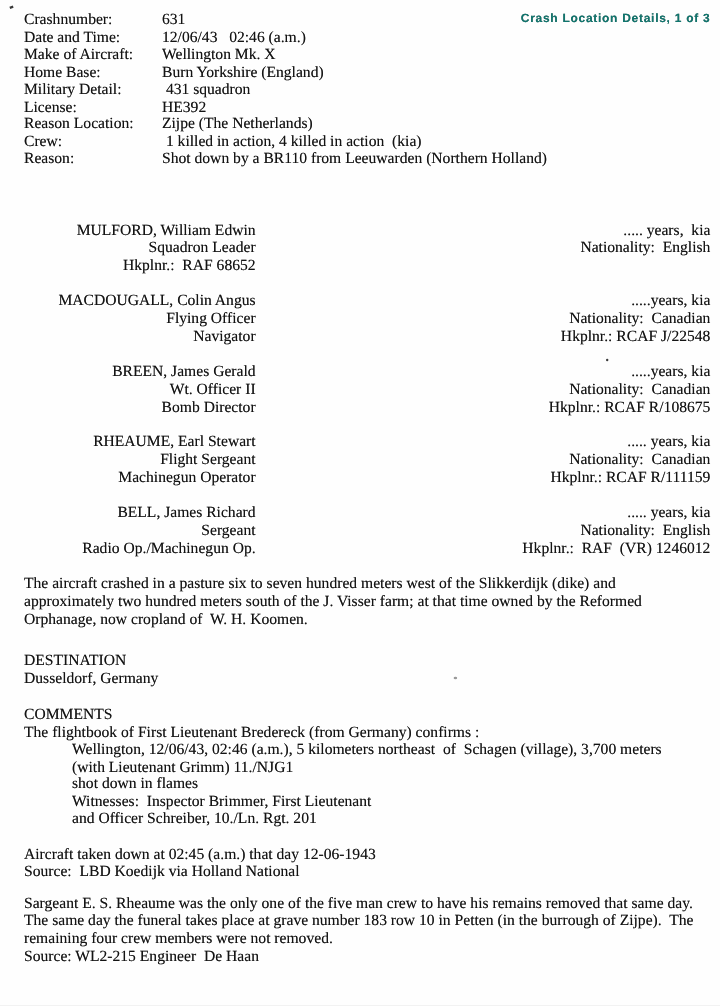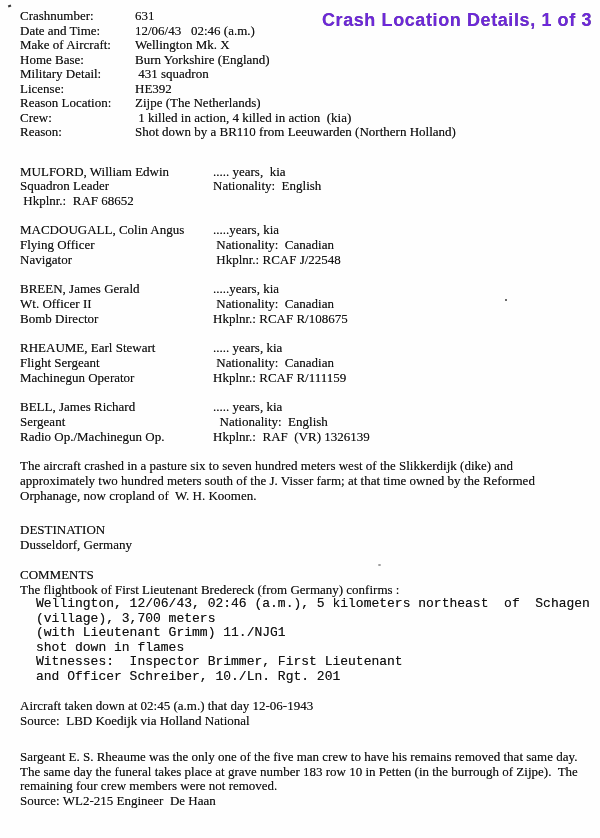--- a/index.html
+++ b/index.html
@@ -17,41 +17,41 @@
     text-shadow:0 0 0.4px rgba(0,0,0,0.55);
   }
   .line{white-space:pre-wrap;line-height:14.5px;}
   
   .hdr-row{display:flex;line-height:14.5px;}
   .hdr-label{width:115px;flex:0 0 115px;white-space:pre-wrap;}
   .hdr-value{white-space:pre-wrap;}
   .doc-title{
     position:absolute;top:10px;right:8px;
     font-family:"Liberation Sans","DejaVu Sans",sans-serif;
-    font-weight:bold;font-size:18px;letter-spacing:0.6px;
-    color:#6d28d9;
+    font-weight:bold;font-size:10px;letter-spacing:0.6px;
+    color:#0f766e;
   }
   
-  .crew-section{margin-top:25px;}
+  .crew-section{margin-top:45px;text-align:right;}
   .crew-block{
     display:grid;
     grid-template-columns:193px 1fr;
     line-height:14.66px;
     margin-bottom:15px;
   }
   .crew-block div{white-space:pre-wrap;}
   
   .sec-details{margin-top:13px;}
   .sec-destination{margin-top:20px;}
   .sec-comments{margin-top:15px;}
   .sec-takedown{margin-top:15px;}
-  .sec-closing{margin-top:22px;}
+  .sec-closing{margin-top:12px;}
   .sec-heading{line-height:14.7px;white-space:pre-wrap;}
   .para .line{line-height:14.7px;}
-  .indented{margin-left:16px;font-family:Liberation Mono, monospace;}
+  .indented{margin-left:40px;}
   
   .artifact{position:absolute;background:#3a3a3a;}
   .a1{left:8px;top:5px;width:3px;height:1.5px;transform:rotate(-20deg);}
   .a2{left:505px;top:299px;width:2px;height:2px;border-radius:50%;}
   .a3{left:378px;top:564px;width:3px;height:2px;background:#9a9a9a;border-radius:50%;}
 </style>
 </head>
 <body>
 
 <div class="page">
@@ -128,21 +128,21 @@
       <div> Nationality:  Canadian</div>
       <div>Machinegun Operator</div>
       <div>Hkplnr.: RCAF R/111159</div>
     </div>
     <div class="crew-block">
       <div>BELL, James Richard</div>
       <div>..... years, kia</div>
       <div>Sergeant</div>
       <div>  Nationality:  English</div>
       <div>Radio Op./Machinegun Op.</div>
-      <div>Hkplnr.:  RAF  (VR) 1326139</div>
+      <div>Hkplnr.:  RAF  (VR) 1246012</div>
     </div>
   </div>
 
   <div class="sec-details para">
     <div class="line">The aircraft crashed in a pasture six to seven hundred meters west of the Slikkerdijk (dike) and</div>
     <div class="line">approximately two hundred meters south of the J. Visser farm; at that time owned by the Reformed</div>
     <div class="line">Orphanage, now cropland of  W. H. Koomen.</div>
   </div>
 
   <div class="sec-destination para">

